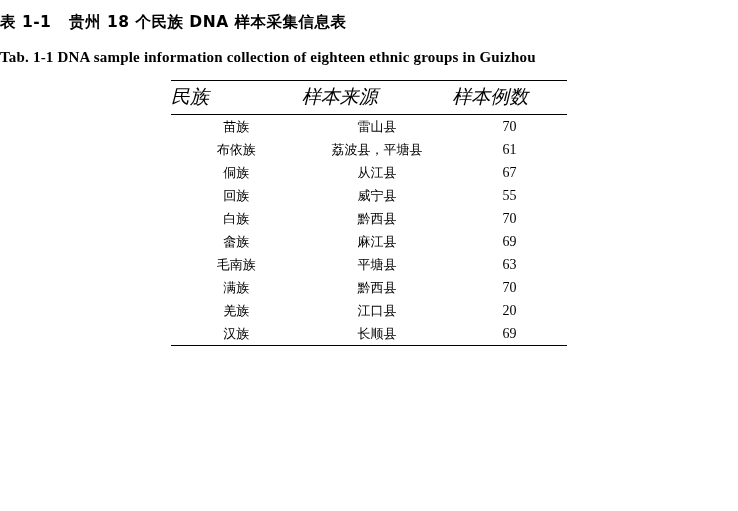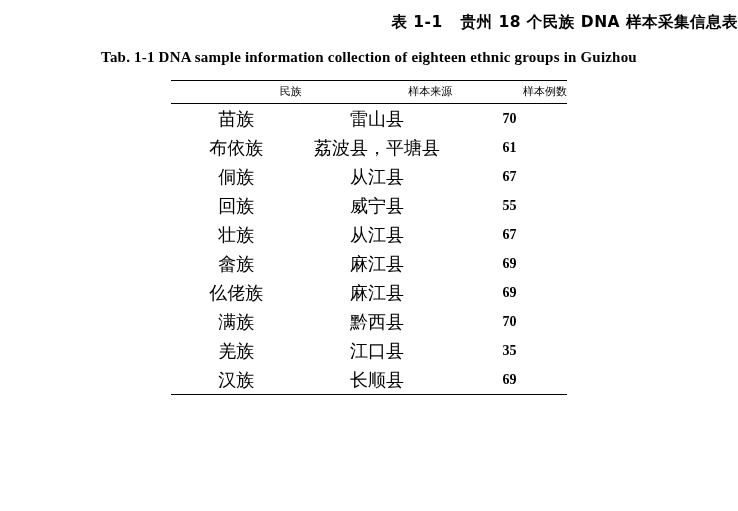--- a/index.html
+++ b/index.html
@@ -15,65 +15,65 @@
     overflow: hidden;
   }
   .page {
     position: relative;
     width: 738px;
     height: 511px;
     box-sizing: border-box;
     padding: 0;
   }
   .title-cn {
-    text-align: right;
+    text-align: left;
     font-family: "DejaVu Sans", "Liberation Sans", sans-serif;
     font-size: 15.5px;
     font-weight: bold;
     letter-spacing: 0.5px;
     margin-top: 12px;
     white-space: pre;
   }
   .title-en {
-    text-align: center;
+    text-align: left;
     font-family: "Liberation Serif", "DejaVu Serif", serif;
     font-size: 15px;
     font-weight: bold;
     letter-spacing: 0.2px;
     margin-top: 16px;
     white-space: pre;
   }
   .table-wrap {
     margin: 14px auto 0 auto;
     width: 396px;
   }
   table.data {
     width: 100%;
     border-collapse: collapse;
     font-size: 13.5px;
   }
   table.data thead th {
     font-family: "DejaVu Sans", "Liberation Sans", sans-serif;
     font-weight: normal;
-    font-size: 11px;
+    font-size: 19px;
     padding: 3px 0 4px 0;
-    text-align: right;
+    text-align: left;
+    font-style: italic;
   }
   table.data tbody td {
     padding: 2.5px 0;
     text-align: center;
-    font-size: 18px;
+    font-size: 13px;
   }
   table.data td.cn, table.data th.cn {
     font-family: "DejaVu Sans", "Liberation Sans", sans-serif;
   }
   table.data td.num {
     font-family: "Liberation Serif", "DejaVu Serif", serif;
     font-size: 14px;
-    font-weight: bold;
   }
   .col-a { width: 33%; }
   .col-b { width: 38%; }
   .col-c { width: 29%; }
 
   thead tr.head-row th { border-top: 1.6px solid #000; border-bottom: 1px solid #000; }
   tbody tr:last-child td { border-bottom: 1.6px solid #000; }
 </style>
 </head>
 <body>
@@ -112,43 +112,43 @@
             <td class="cn">侗族</td>
             <td class="cn">从江县</td>
             <td class="num">67</td>
           </tr>
           <tr>
             <td class="cn">回族</td>
             <td class="cn">威宁县</td>
             <td class="num">55</td>
           </tr>
           <tr>
-            <td class="cn">壮族</td>
-            <td class="cn">从江县</td>
-            <td class="num">67</td>
+            <td class="cn">白族</td>
+            <td class="cn">黔西县</td>
+            <td class="num">70</td>
           </tr>
           <tr>
             <td class="cn">畲族</td>
             <td class="cn">麻江县</td>
             <td class="num">69</td>
           </tr>
           <tr>
-            <td class="cn">仫佬族</td>
-            <td class="cn">麻江县</td>
-            <td class="num">69</td>
+            <td class="cn">毛南族</td>
+            <td class="cn">平塘县</td>
+            <td class="num">63</td>
           </tr>
           <tr>
             <td class="cn">满族</td>
             <td class="cn">黔西县</td>
             <td class="num">70</td>
           </tr>
           <tr>
             <td class="cn">羌族</td>
             <td class="cn">江口县</td>
-            <td class="num">35</td>
+            <td class="num">20</td>
           </tr>
           <tr>
             <td class="cn">汉族</td>
             <td class="cn">长顺县</td>
             <td class="num">69</td>
           </tr>
         </tbody>
     </table>
   </div>
 

